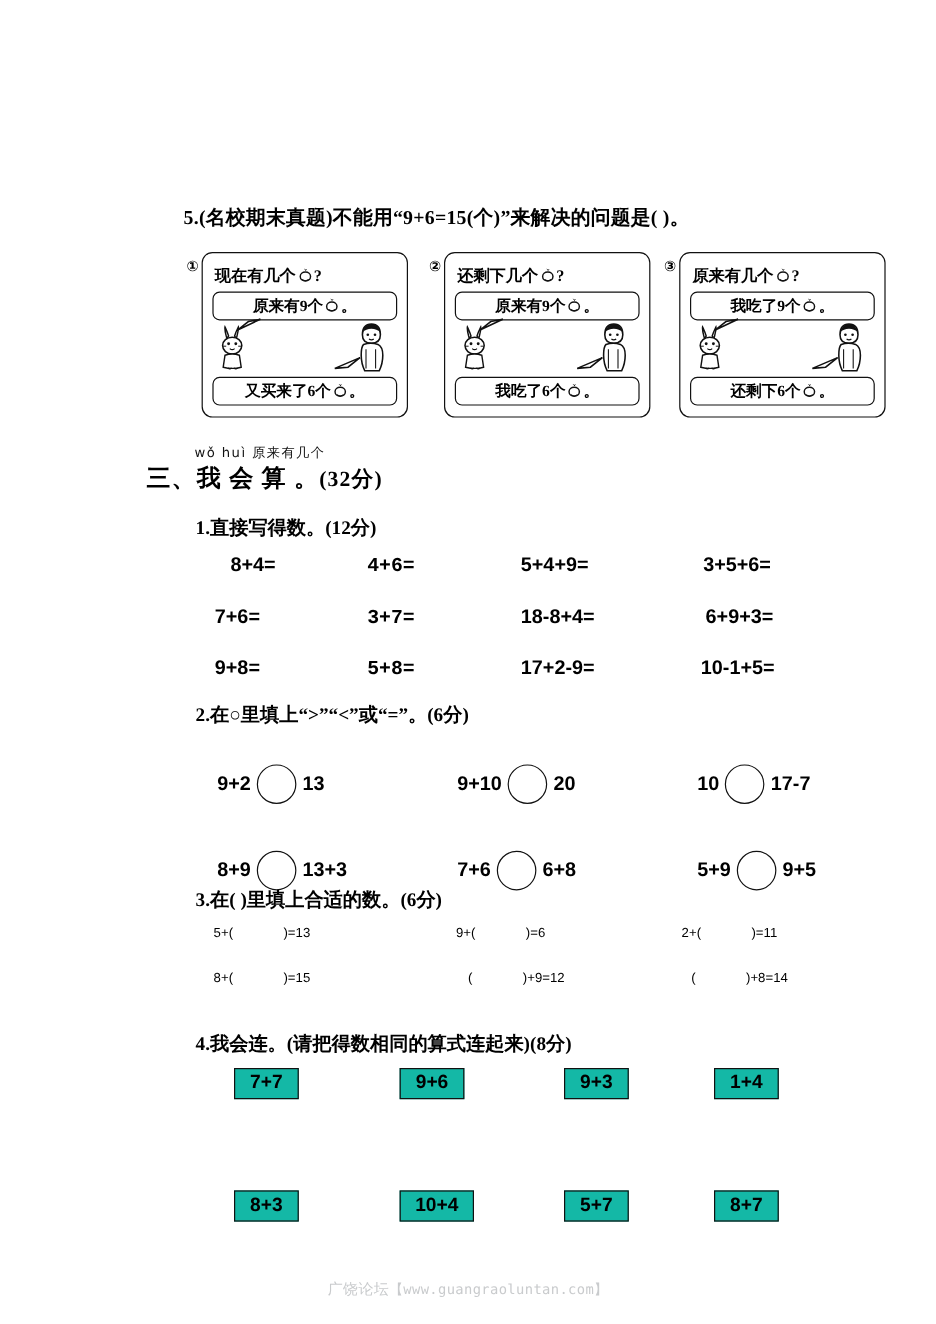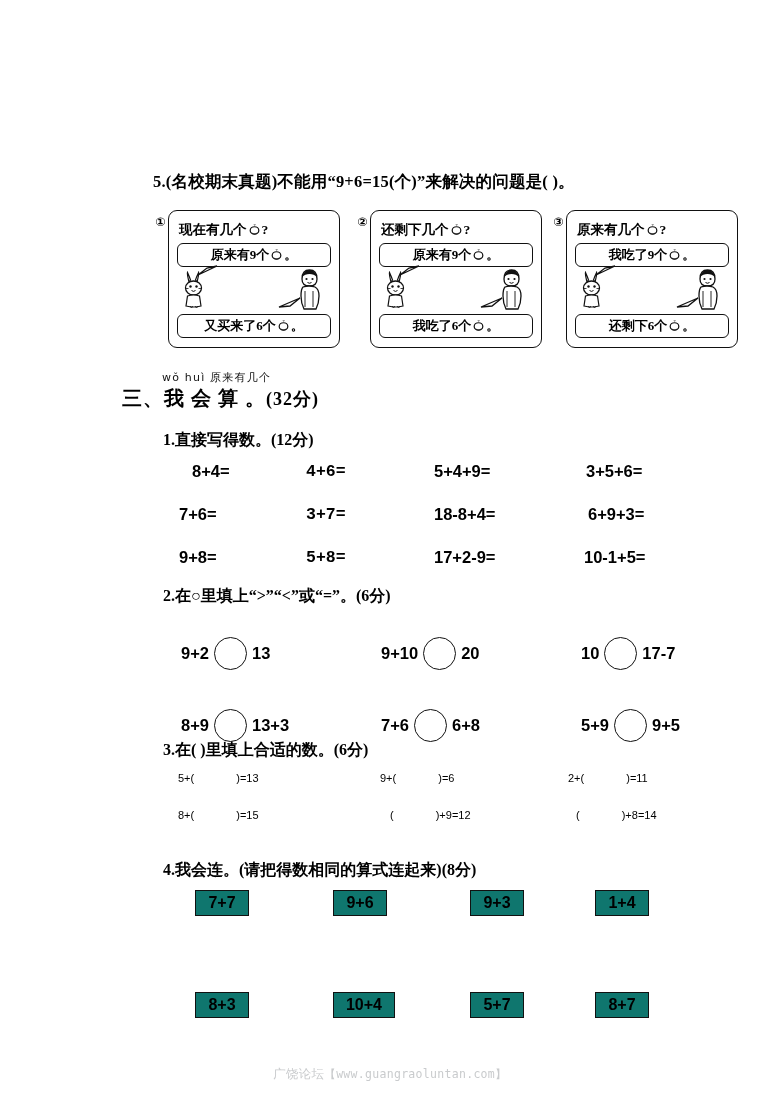--- a/index.html
+++ b/index.html
@@ -273,21 +273,21 @@
   .mbox {
     position: absolute;
     border: 1.6px solid #111;
     box-sizing: border-box;
     height: 26px;
     line-height: 24px;
     text-align: center;
     font-size: 16px;
     font-family: "Liberation Sans", "DejaVu Sans", sans-serif;
     font-weight: 700;
-    background: #0f766e;
+    background: #14b8a6;
     white-space: nowrap;
   }
   .mrow-top  { top: 0px; }
   .mrow-bot  { top: 102px; }
   .mcol0 { left: 10px;  width: 54px; }
   .mcol1 { left: 148px; width: 54px; }
   .mcol2 { left: 285px; width: 54px; }
   .mcol3 { left: 410px; width: 54px; }
   .mbox.wide { width: 62px; }
 

